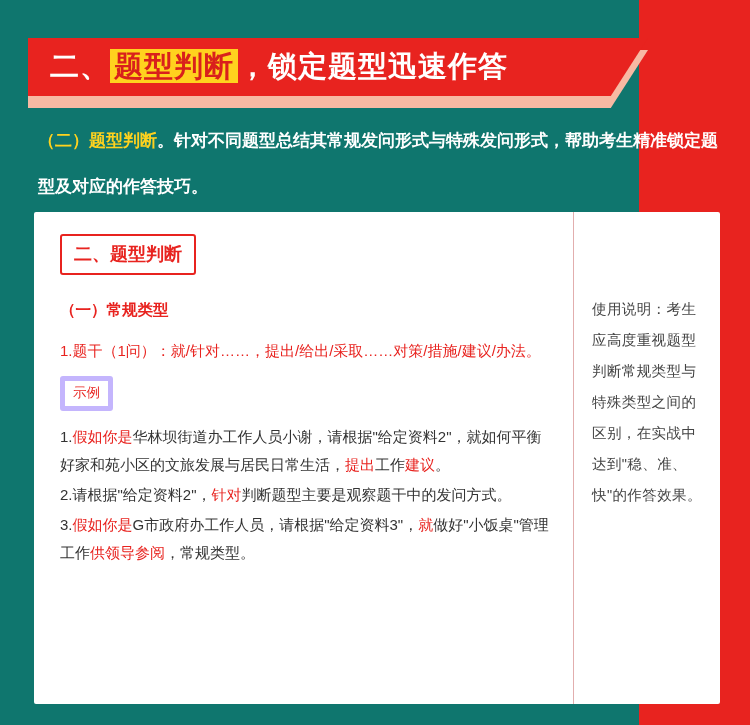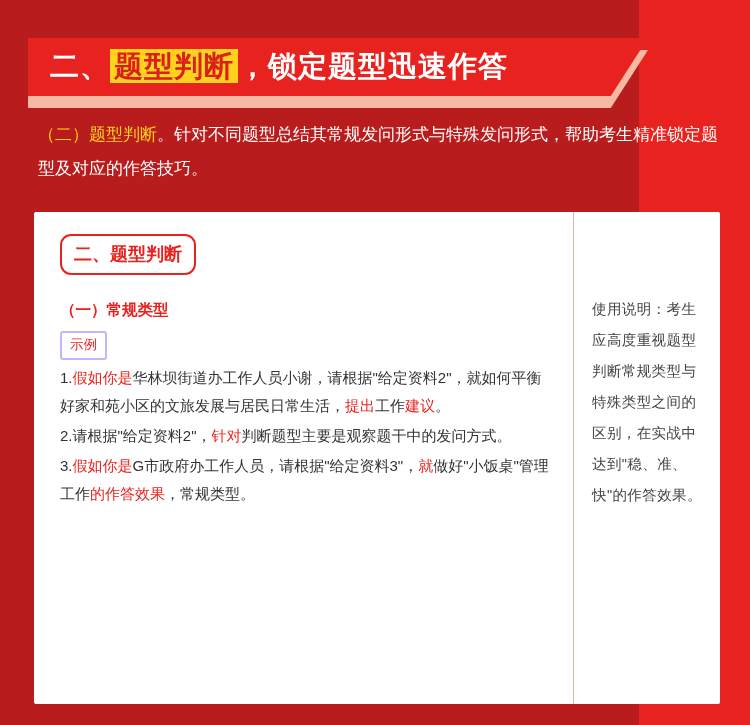--- a/index.html
+++ b/index.html
@@ -7,21 +7,21 @@
     width: 750px;
     height: 725px;
     background: #e8231f;
     font-family: "Liberation Sans", sans-serif;
     overflow: hidden;
   }
   .page {
     position: relative;
     width: 639px;
     height: 725px;
-    background: #b91c1c;
+    background: #0f766e;
   }
 
   
   .banner-wrap {
     position: absolute;
     left: 0;
     top: 38px;
     width: 680px;
     height: 62px;
   }
@@ -60,22 +60,22 @@
   }
 
   
   .intro {
     position: absolute;
     left: 38px;
     top: 118px;
     width: 684px;
     color: #ffffff;
     font-size: 17px;
-    line-height: 34px;
-    font-weight: normal;
+    line-height: 46px;
+    font-weight: bold;
   }
   .intro .y { color: #ffd21e; }
 
   
   .card {
     position: absolute;
     left: 34px;
     top: 212px;
     width: 686px;
     height: 492px;
@@ -95,51 +95,51 @@
   }
 
   
   .sec-tag {
     display: inline-block;
     border: 2px solid #e8231f;
     color: #e8231f;
     font-size: 18px;
     font-weight: bold;
     padding: 6px 12px 7px 12px;
-    border-radius: 11px;
+    border-radius: 3px;
     margin-bottom: 22px;
   }
 
   .lead {
     color: #333333;
     font-size: 15px;
     line-height: 26px;
     margin-bottom: 14px;
   }
   .sub-head {
     color: #e8231f;
     font-size: 15.5px;
     font-weight: bold;
     line-height: 26px;
-    margin-bottom: 8px;
+    margin-bottom: 14px;
   }
   .red-line {
     color: #e8231f;
     font-size: 15px;
     line-height: 27px;
     margin-bottom: 12px;
   }
   .example-tag {
     display: inline-block;
-    border: 2px solid #c4b5fd;
+    border: 5px solid #c4b5fd;
     color: #e8231f;
     font-size: 13.5px;
     padding: 3px 8px 4px 8px;
     border-radius: 3px;
-    margin-bottom: 4px;
+    margin-bottom: 12px;
   }
   .item {
     color: #333333;
     font-size: 15px;
     line-height: 28px;
     margin-bottom: 2px;
   }
   .item .r { color: #e8231f; }
 
   
@@ -162,32 +162,33 @@
     </div>
   </div>
 
   <div class="intro"><span class="y">（二）</span><span class="y">题型判断</span><span>。针对不同题型总结其常规发问形式与特殊发问形式，帮助考生精准锁定题型及对应的作答技巧。</span></div>
 
   <div class="card">
 
     <div class="card-left">
       <div class="sec-tag">二、题型判断</div>
       <div class="sub-head">（一）常规类型</div>
+      <div class="red-line">1.题干（1问）：就/针对……，提出/给出/采取……对策/措施/建议/办法。</div>
       <div class="example-tag">示例</div>
 
       <div class="item">
         <span>1.</span><span class="r">假如你是</span><span>华林坝街道办工作人员小谢，请根据"给定资料2"，就如何平衡好家和苑小区的文旅发展与居民日常生活，</span><span class="r">提出</span><span>工作</span><span class="r">建议</span><span>。</span>
       </div>
 
       <div class="item">
         <span>2.</span><span>请根据"给定资料2"，</span><span class="r">针对</span><span>判断题型主要是观察题干中的发问方式。</span>
       </div>
 
       <div class="item">
-        <span>3.</span><span class="r">假如你是</span><span>G市政府办工作人员，请根据"给定资料3"，</span><span class="r">就</span><span>做好"小饭桌"管理工作</span><span class="r">的作答效果</span><span>，常规类型。</span>
+        <span>3.</span><span class="r">假如你是</span><span>G市政府办工作人员，请根据"给定资料3"，</span><span class="r">就</span><span>做好"小饭桌"管理工作</span><span class="r">供领导参阅</span><span>，常规类型。</span>
       </div>
     </div>
 
     <div class="card-right">
       <div class="note">使用说明：考生应高度重视题型判断常规类型与特殊类型之间的区别，在实战中达到"稳、准、快"的作答效果。</div>
     </div>
 
   </div>
 </div>
 

